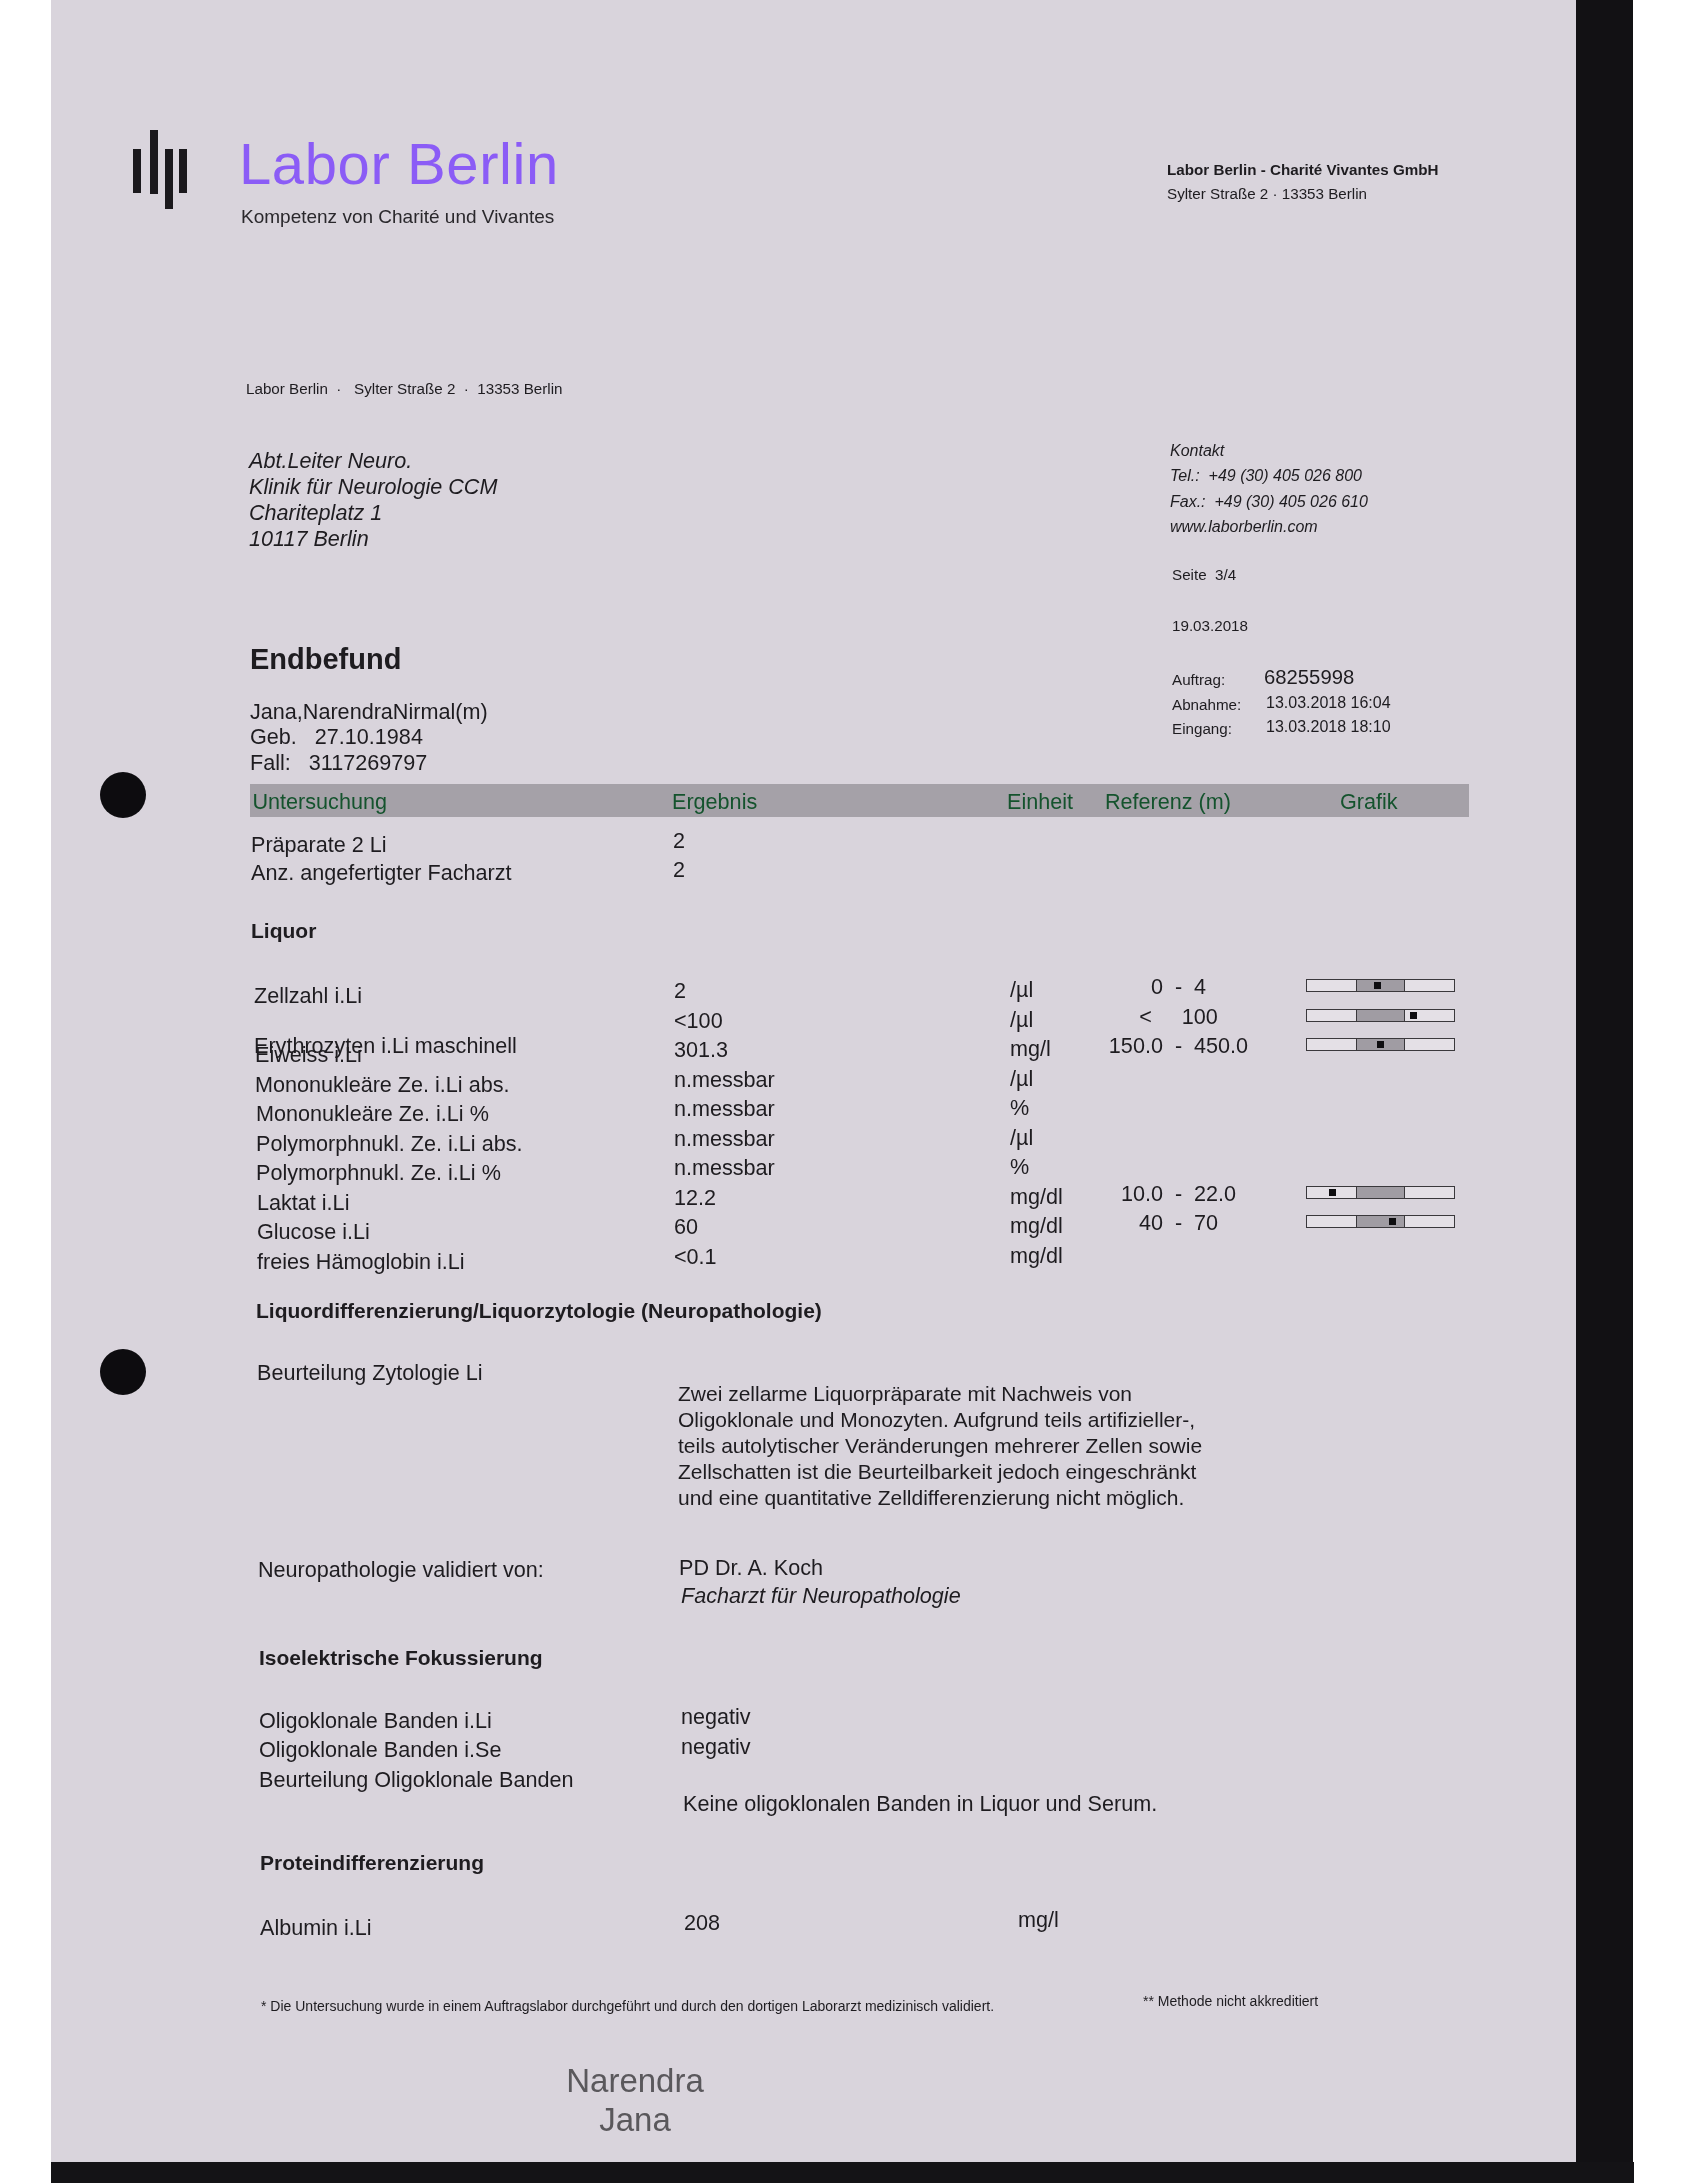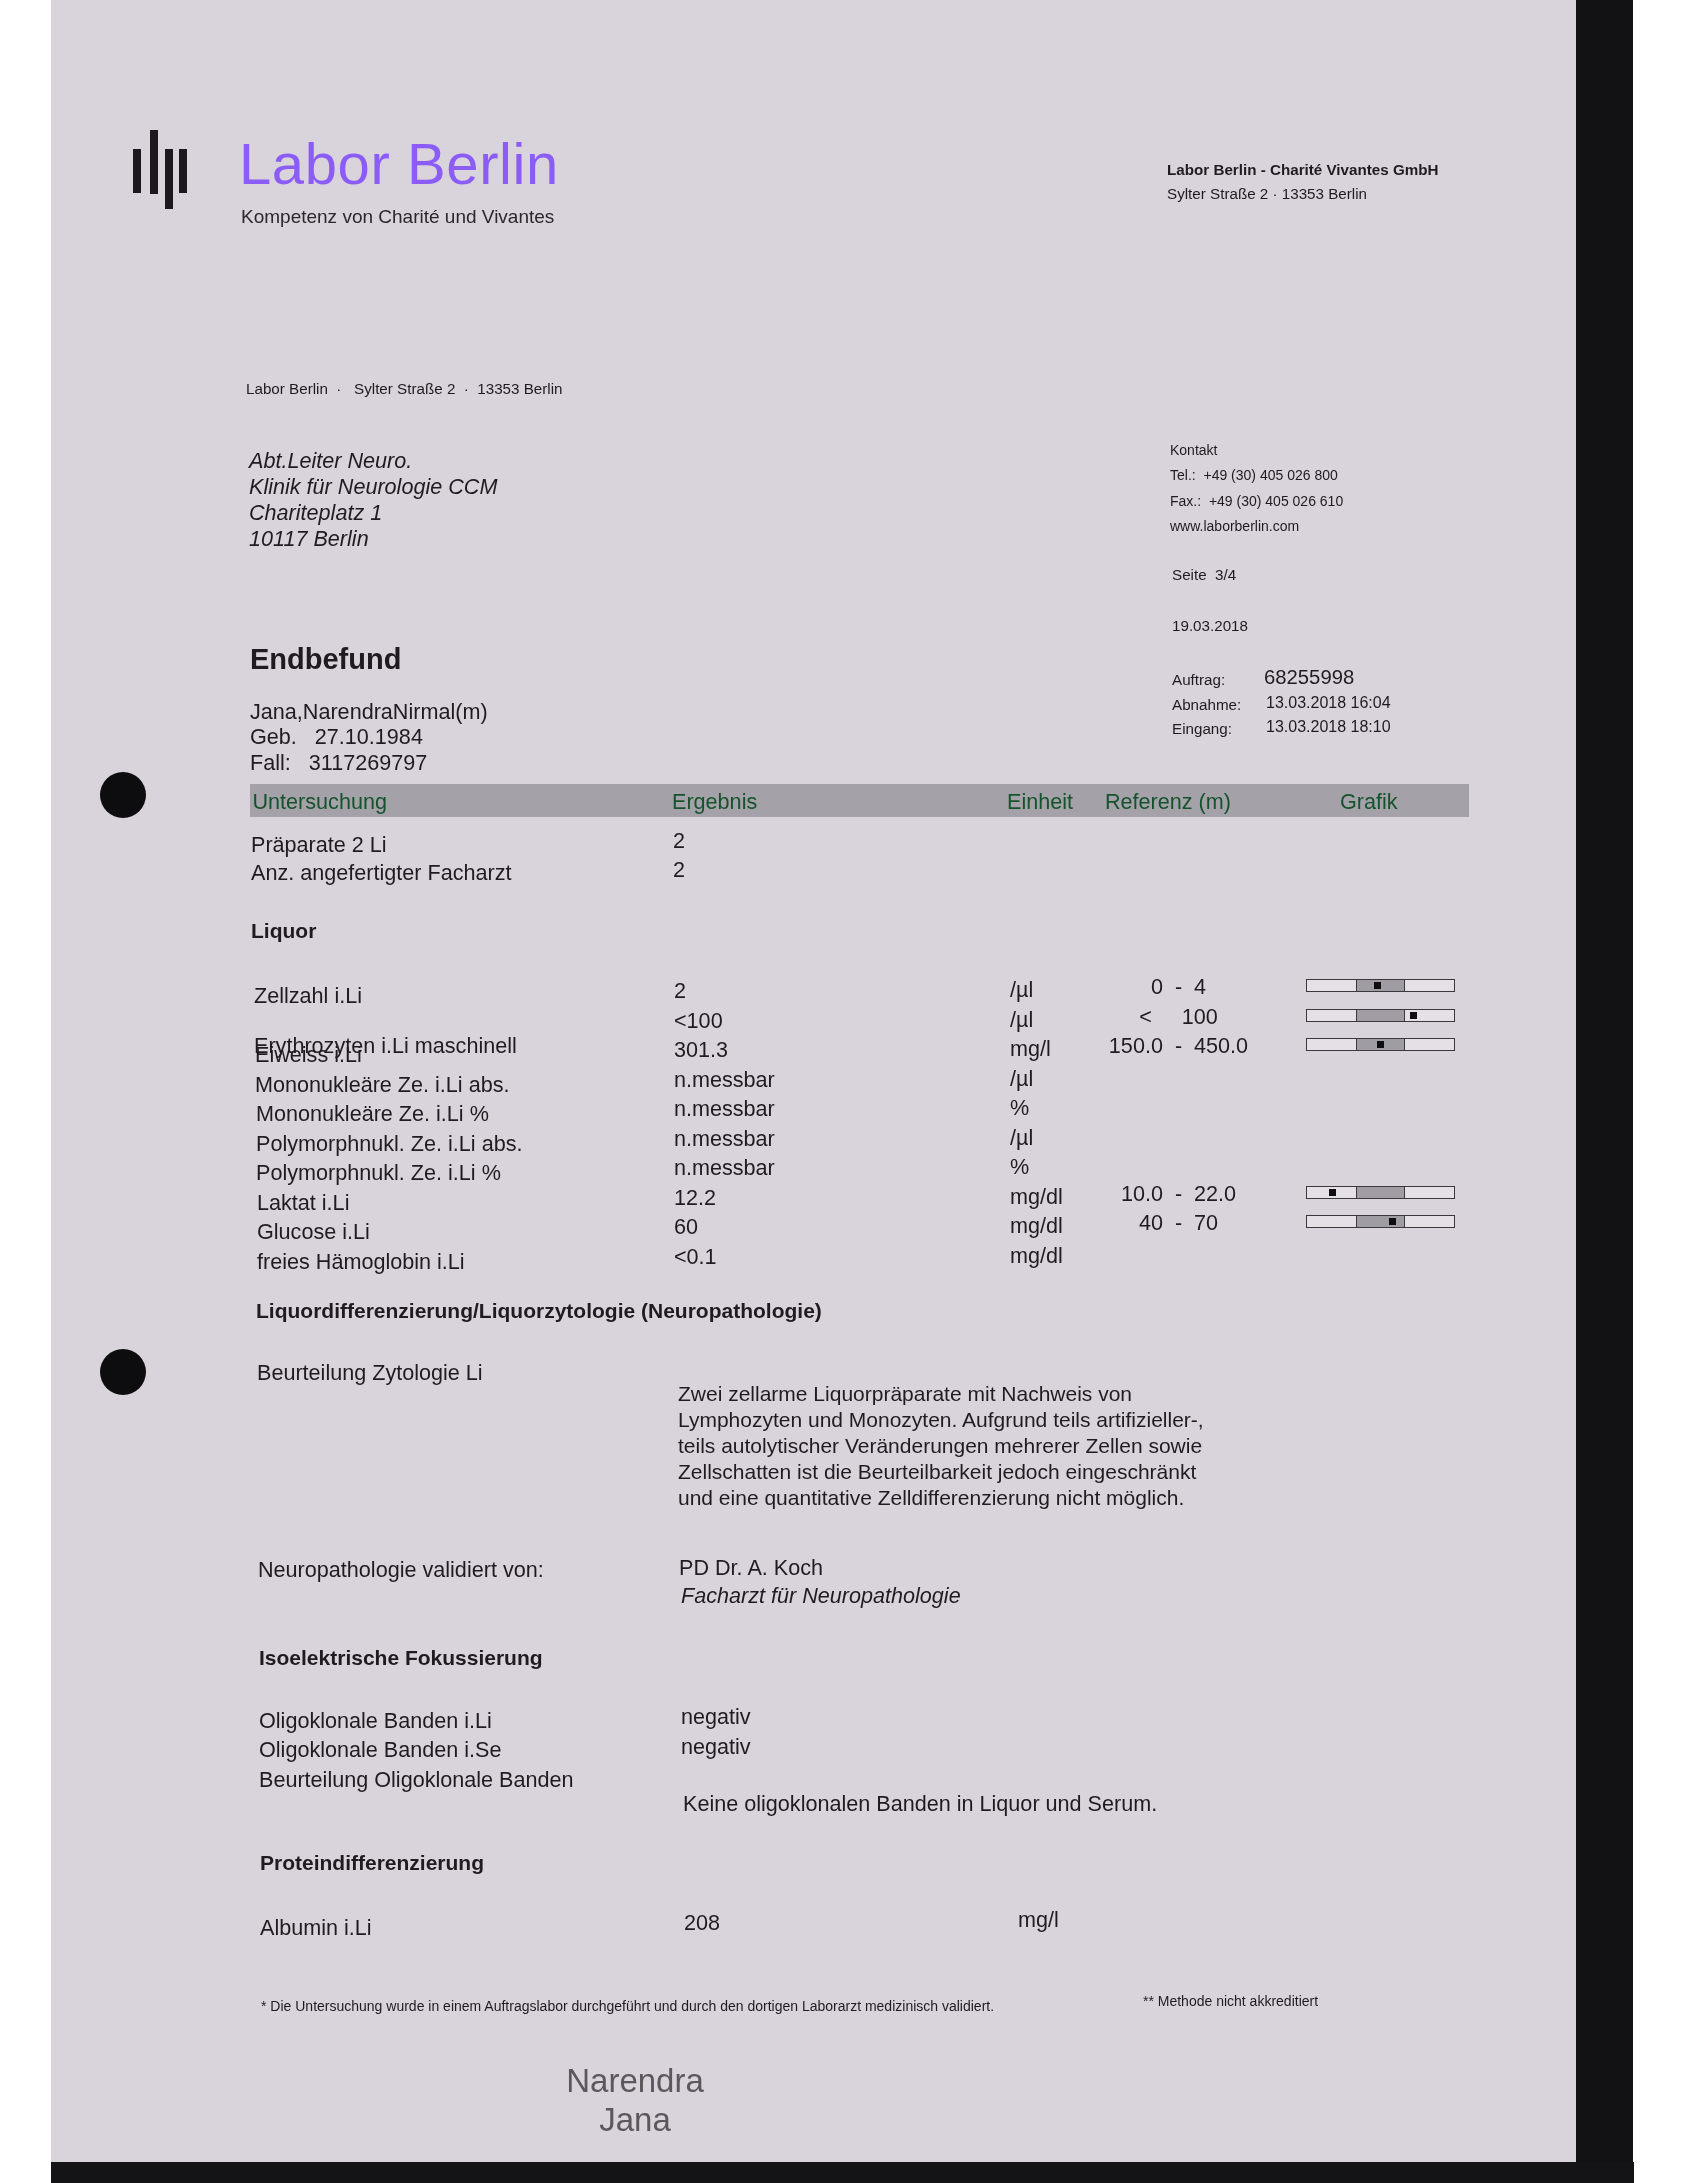--- a/index.html
+++ b/index.html
@@ -10,21 +10,21 @@
   .bottom-band{position:absolute;left:51px;top:2162px;width:1583px;height:21px;background:#141316;}
   .abs{position:absolute;white-space:nowrap;}
   .punch{position:absolute;width:46px;height:46px;border-radius:50%;background:#0d0c0f;}
   
   .logo-mark{position:absolute;left:133px;top:130px;width:76px;height:79px;}
   .logo-mark span{position:absolute;background:#1b191d;width:8.3px;}
   .logo-title{font-size:58px;color:#8b5cf6;letter-spacing:0.6px;}
   .logo-sub{font-size:19px;color:#2a282c;}
   .small{font-size:15.2px;}
   .addr{font-size:21.6px;line-height:26px;}
-  .meta-r{font-size:14px;line-height:25.4px;}
+  .meta-r{font-size:16px;line-height:25.4px;font-style:italic;}
   .h-title{font-size:29px;font-weight:bold;}
   .patient{font-size:21.6px;line-height:25.4px;}
   .thead{position:absolute;left:250px;top:784px;width:1219px;height:33px;background:#a5a1a8;}
   .thead span{position:absolute;font-size:21.6px;top:5.1px;color:#14532d;}
   .row{position:absolute;font-size:21.6px;}
   .sec{font-weight:bold;font-size:21px;}
   .bar{position:absolute;width:147px;height:11.4px;border:1.3px solid #3a383c;background:#e4e0e6;}
   .bar .mid{position:absolute;left:33%;width:34%;top:0;height:100%;background:#a09ca3;border-left:1.3px solid #3a383c;border-right:1.3px solid #3a383c;box-sizing:border-box;}
   .bar .dot{position:absolute;top:1.9px;width:7px;height:7.6px;background:#0e0d10;}
   .para{font-size:21px;line-height:26px;}
@@ -160,21 +160,21 @@
     </div>
     <div class="row" style="left: 257px; top: 1249px;">freies Hämoglobin i.Li</div>
     <div class="row" style="left: 674px; top: 1244px;">&lt;0.1</div>
     <div class="row" style="left: 1010px; top: 1243px;">mg/dl</div>
   </div>
 
 <div class="row sec" style="left:256px;top:1299px;">Liquordifferenzierung/Liquorzytologie (Neuropathologie)</div>
 <div class="row" style="left:257px;top:1360px;">Beurteilung Zytologie Li</div>
 <div class="abs para" style="left:678px;top:1381px;">
   <div>Zwei zellarme Liquorpräparate mit Nachweis von</div>
-  <div>Lymphozyten und Monozyten. Aufgrund teils artifizieller-,</div>
+  <div>Oligoklonale und Monozyten. Aufgrund teils artifizieller-,</div>
   <div>teils autolytischer Veränderungen mehrerer Zellen sowie</div>
   <div>Zellschatten ist die Beurteilbarkeit jedoch eingeschränkt</div>
   <div>und eine quantitative Zelldifferenzierung nicht möglich.</div>
 </div>
 <div class="row" style="left:258px;top:1557px;">Neuropathologie validiert von:</div>
 <div class="row" style="left:679px;top:1555px;">PD Dr. A. Koch</div>
 <div class="row" style="left:681px;top:1583px;font-style:italic;">Facharzt für Neuropathologie</div>
 
 <div class="row sec" style="left:259px;top:1646px;">Isoelektrische Fokussierung</div>
 <div class="row" style="left:259px;top:1708px;">Oligoklonale Banden i.Li</div>

